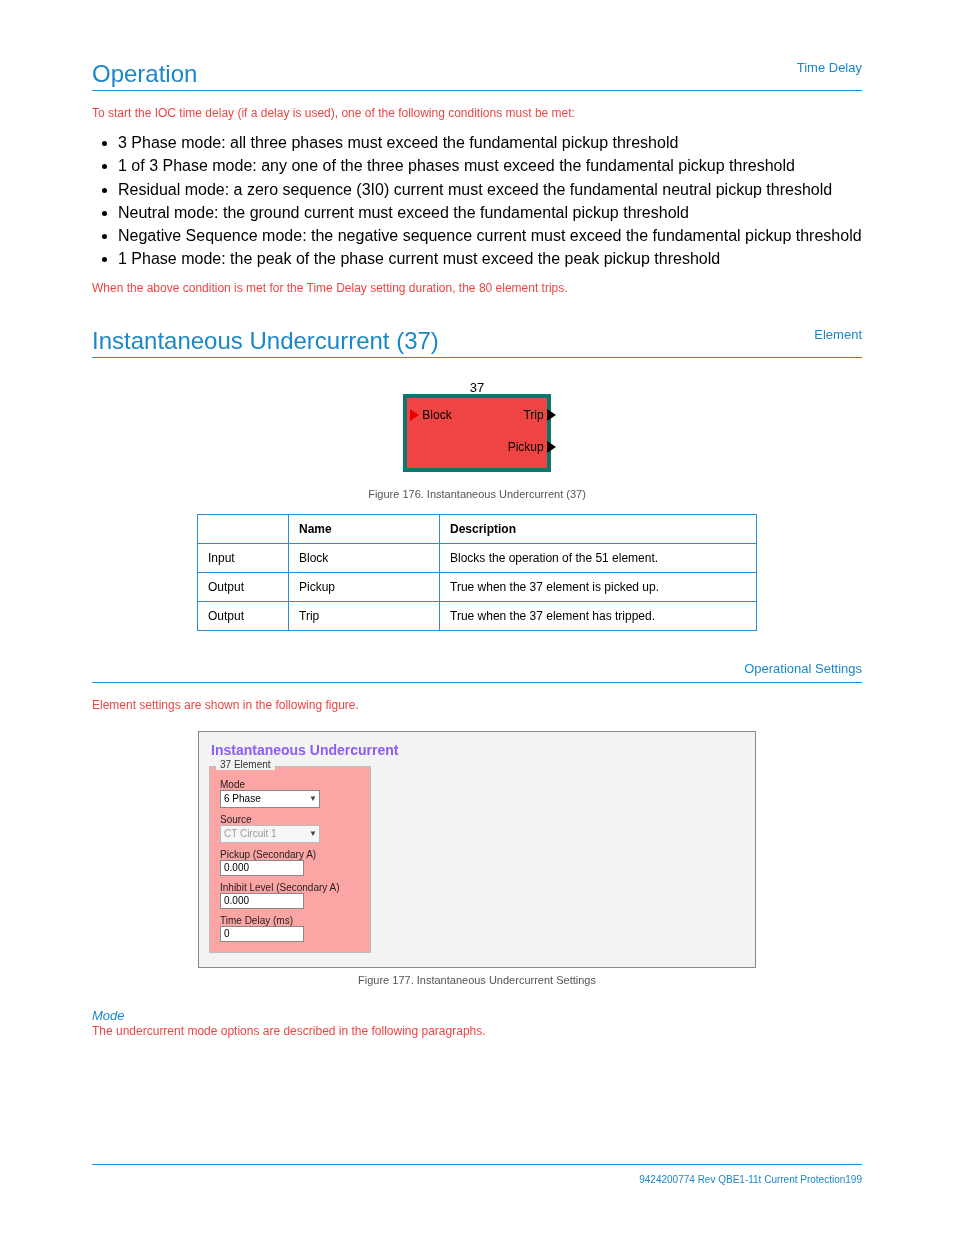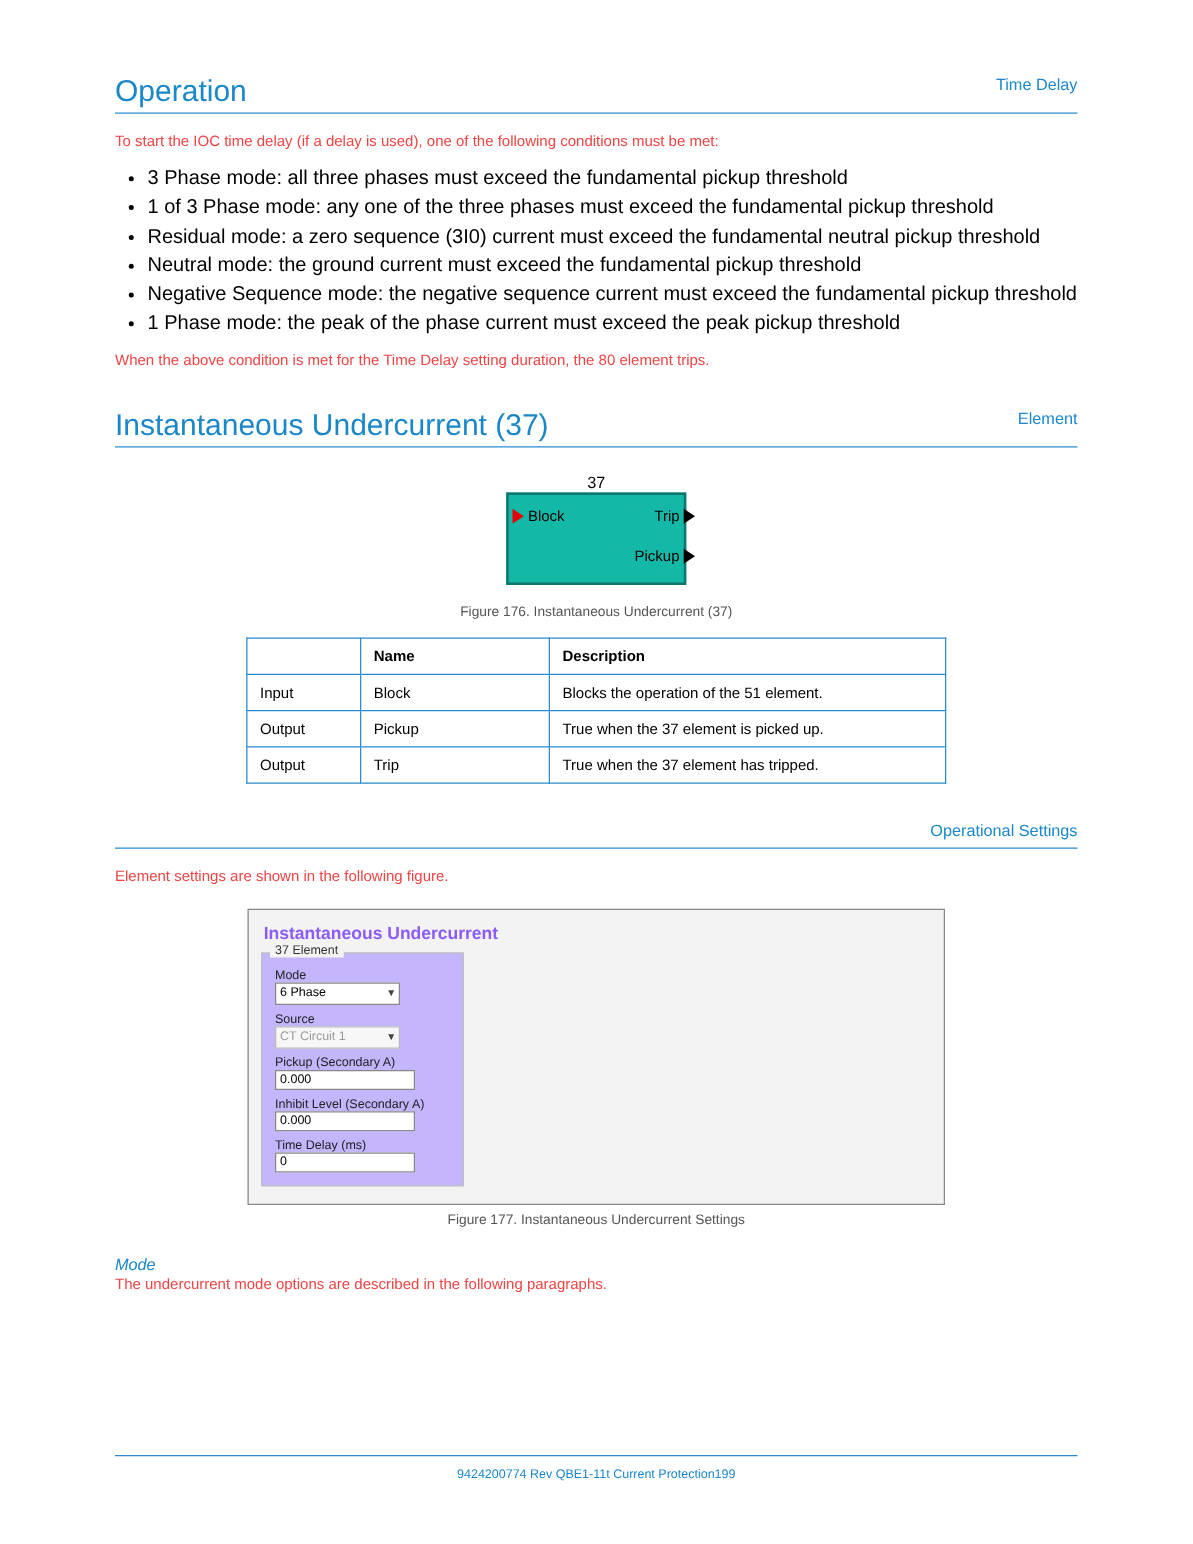--- a/index.html
+++ b/index.html
@@ -2,41 +2,41 @@
 <html><head>
 <meta charset="utf-8">
 <style>
   html,body{margin:0;padding:0;background:#fff;font-family:Arial,Helvetica,sans-serif;color:#000;}
   .page{width:954px;height:1235px;margin:0 auto;position:relative;box-sizing:border-box;padding:60px 92px 0 92px;}
   .section-title{font-size:24px;color:#1a87c9;font-weight:normal;margin:0 0 2px 0;}
   .blue-rule{height:1px;background:#2a8bd0;border:none;margin:0 0 14px 0;}
   .body-text{font-size:12px;line-height:1.35;color:#ef4444;margin:0 0 10px 0;}
   .hdr-row{display:flex;align-items:flex-start;justify-content:space-between;margin-top:30px;}
   .sub-right{font-size:13px;color:#1a87c9;margin-bottom:6px;}
-  .elem-box{width:140px;height:70px;background:#14b8a6;border:2px solid #0f766e;position:relative;margin:16px auto;}
+  .elem-box{width:140px;height:70px;background:#ef4444;border:4px solid #0f766e;position:relative;margin:16px auto;}
   .elem-title{position:absolute;top:-18px;left:0;width:100%;text-align:center;font-size:13px;}
   .port{position:absolute;font-size:12px;}
   .tri{display:inline-block;width:0;height:0;border-top:6px solid transparent;border-bottom:6px solid transparent;vertical-align:middle;}
   .tri-red{border-left:9px solid #e60000;}
   .tri-black{border-left:9px solid #000;}
   .fig-cap{text-align:center;font-size:11px;color:#555;margin-top:6px;}
   .iotable{width:560px;margin:14px auto 0 auto;border-collapse:collapse;font-size:12px;}
   .iotable th,.iotable td{border:1px solid #2a8bd0;padding:4px 10px;text-align:left;vertical-align:middle;height:20px;}
   .iotable th{font-weight:bold;}
   .gui{width:558px;margin:18px auto 0 auto;border:1px solid #888;background:#f3f3f3;padding:8px 10px 14px 10px;box-sizing:border-box;font-family:Tahoma,Arial,sans-serif;}
   .gui-title{font-weight:bold;font-size:14px;color:#8b5cf6;margin:2px 0 8px 2px;}
-  .fieldset{border:1px solid #bdbdbd;padding:6px 10px 10px 10px;width:140px;position:relative;background:#c4b5fd;}
+  .fieldset{border:1px solid #bdbdbd;padding:6px 10px 10px 10px;width:140px;position:relative;background:#fca5a5;}
   .fieldset .legend{position:absolute;top:-8px;left:6px;background:#f3f3f3;padding:0 4px;font-size:10px;color:#333;}
   .flabel{font-size:10px;color:#222;margin-top:6px;}
-  .finput{width:112px;height:16px;border:1px solid #888;background:#fff;font-size:10px;padding:0 3px;box-sizing:border-box;display:block;}
+  .finput{width:84px;height:16px;border:1px solid #888;background:#fff;font-size:10px;padding:0 3px;box-sizing:border-box;display:block;}
   .fselect{width:100px;height:18px;border:1px solid #888;background:#fff;font-size:10px;box-sizing:border-box;display:flex;align-items:center;justify-content:space-between;padding:0 2px 0 3px;}
   .fselect.disabled{color:#9a9a9a;border-color:#bbb;background:#f7f7f7;}
   .caret{font-size:8px;color:#444;}
   .footer-rule{position:absolute;left:92px;right:92px;bottom:70px;height:1px;background:#2a8bd0;}
-  .footer{position:absolute;left:92px;right:92px;bottom:50px;display:flex;justify-content:center;font-size:10px;color:#1a87c9;}
+  .footer{position:absolute;left:92px;right:92px;bottom:50px;display:flex;justify-content:flex-end;font-size:10px;color:#1a87c9;}
 </style>
 </head>
 <body>
 
 <div class="page">
 
   <div class="hdr-row" style="margin-top:0;">
     <div class="section-title">Operation</div>
     <div class="sub-right">Time Delay</div>
   </div>

